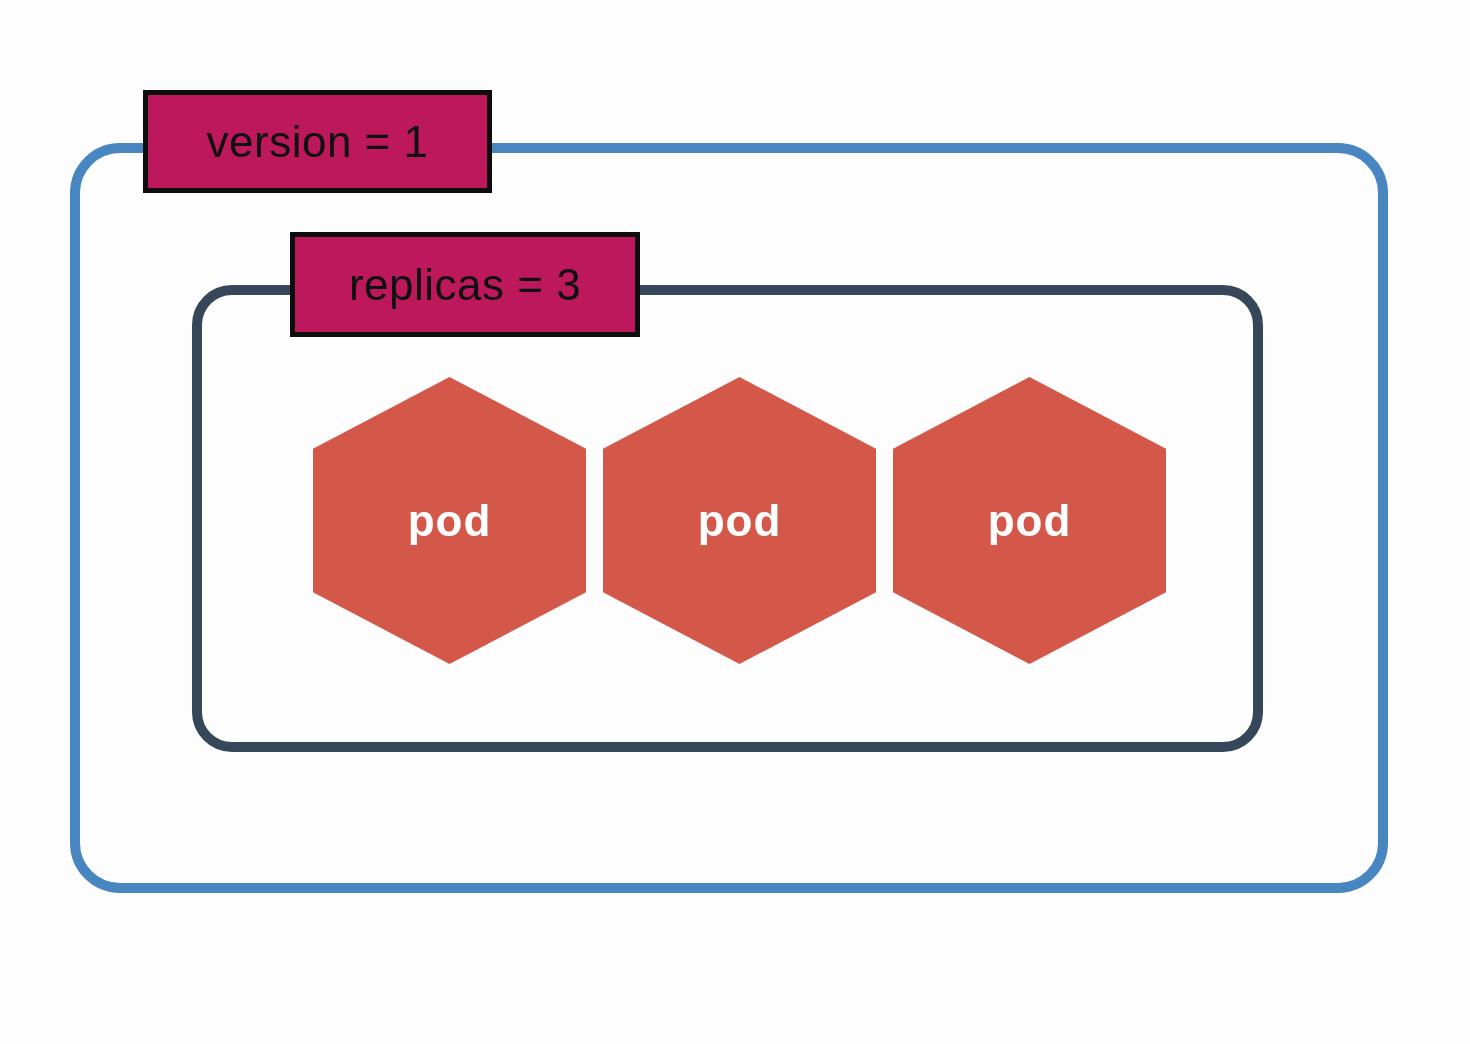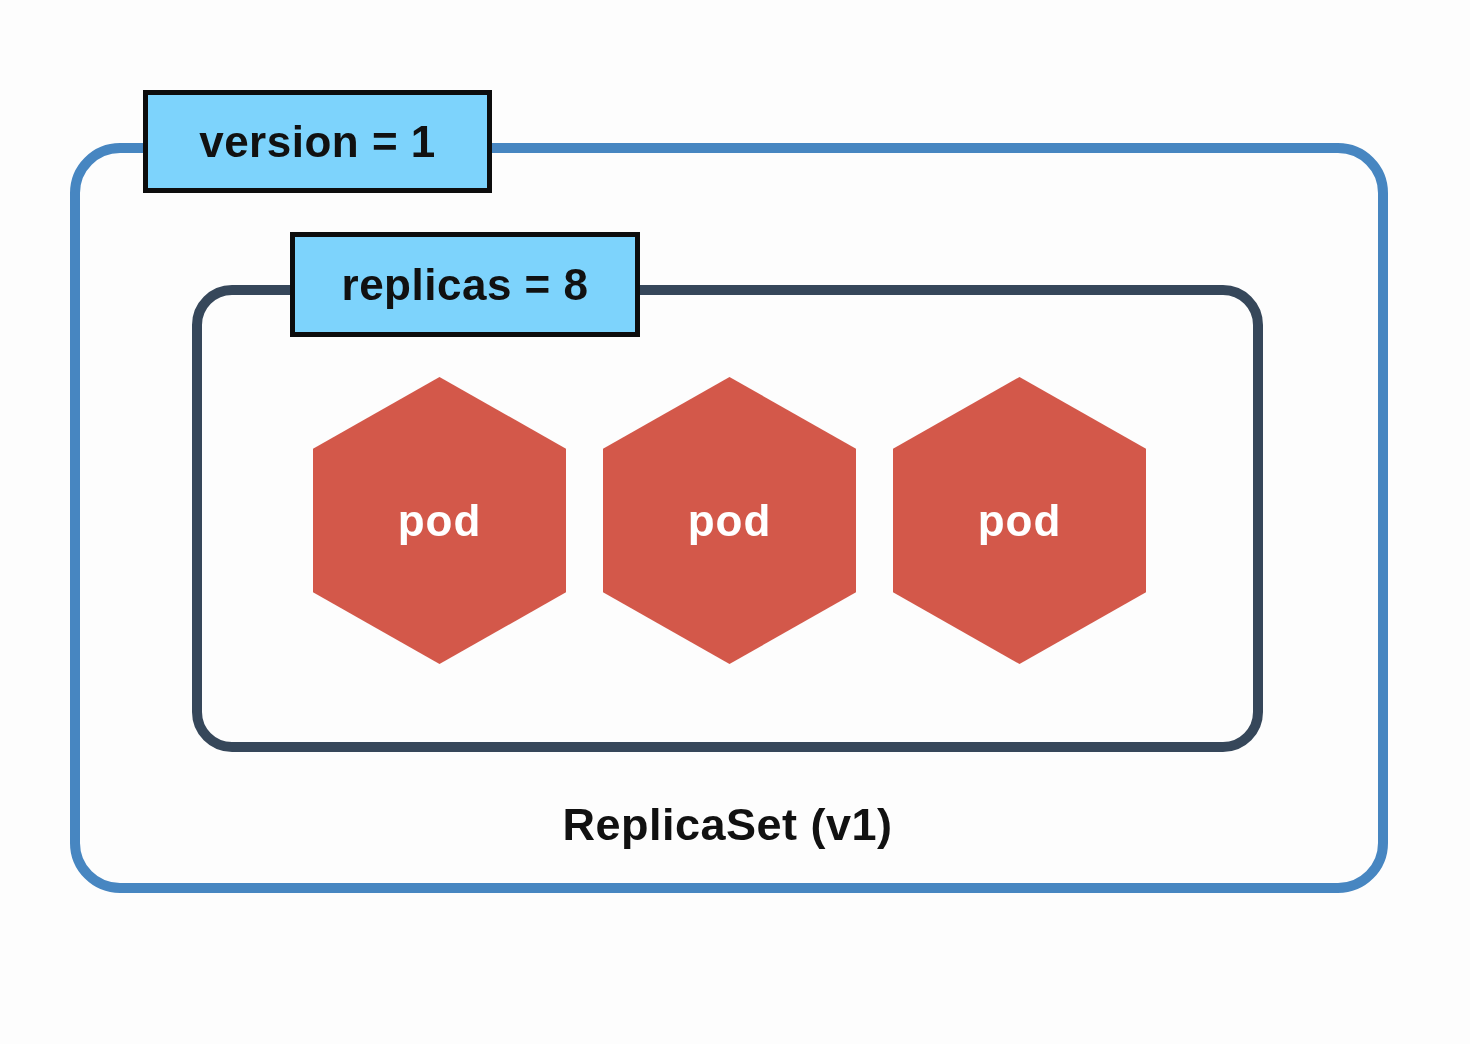--- a/index.html
+++ b/index.html
@@ -44,48 +44,47 @@
     border-radius: 40px;
     background: transparent;
     z-index: 2;
   }
 
   
   .tag-box {
     position: absolute;
     box-sizing: border-box;
     border: 5px solid var(--label-border, #0d0d0d);
-    background: #7dd3fc;
+    background: #be185d;
     display: flex;
     align-items: center;
     justify-content: center;
     z-index: 5;
     font-size: 44px;
     color: var(--text, #111111);
     letter-spacing: 0.5px;
-    font-weight: bold;
   }
   .version-tag {
     left: 143px;
     top: 90px;
     width: 349px;
     height: 103px;
   }
   .replicas-tag {
     left: 290px;
     top: 232px;
     width: 350px;
     height: 105px;
   }
 
   
   .pod-hex {
     position: absolute;
     top: 377px;
-    width: 253px;
+    width: 273px;
     height: 287px;
     background: var(--pod-fill, #D3584A);
     clip-path: polygon(50% 0%, 100% 25%, 100% 75%, 50% 100%, 0% 75%, 0% 25%);
     display: flex;
     align-items: center;
     justify-content: center;
     z-index: 3;
   }
   .pod-hex .pod-label {
     color: var(--pod-text, #ffffff);
@@ -125,29 +124,28 @@
 
   <div class="deployment-box"></div>
 
   <div class="tag-box version-tag">
     <span>version = 1</span>
   </div>
 
   <div class="replicaset-box"></div>
 
   <div class="tag-box replicas-tag">
-    <span>replicas = 8</span>
+    <span>replicas = 3</span>
   </div>
 
   <div class="pod-hex pod-1">
     <span class="pod-label">pod</span>
   </div>
   <div class="pod-hex pod-2">
     <span class="pod-label">pod</span>
   </div>
   <div class="pod-hex pod-3">
     <span class="pod-label">pod</span>
   </div>
 
-  <div class="caption replicaset-caption">ReplicaSet (v1)</div>
 
 
 </div>
 
 </body></html>

